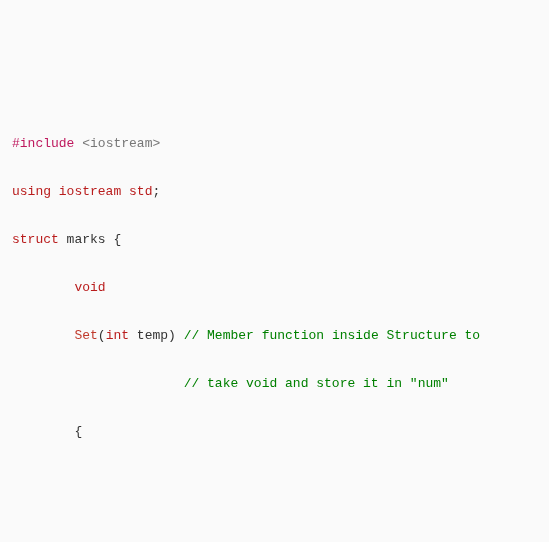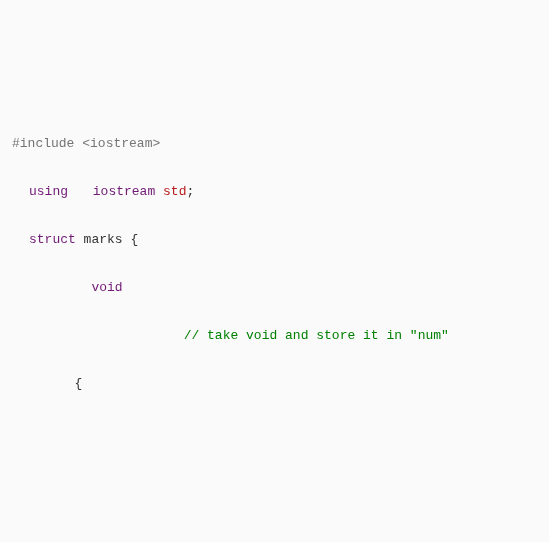--- a/index.html
+++ b/index.html
@@ -6,37 +6,38 @@
     margin: 0;
     padding: 12px;
     background: #fafafa;
     font-family: "NSimSun", "SimSun", "Courier New", monospace;
     font-size: 13px;
     line-height: 24px;
     color: #333;
     white-space: pre;
   }
   .line { display: block; }
-  .pre { color: #737373; }       
+  .pre { color: #be185d; }       
   .hdr { color: #777; text-align: center; }       
-  .kw  { color: #701a75; margin-left: 17px; }
+  .kw  { color: #b91c1c; }
   .pl  { color: #b91c1c; }       
   .fn  { color: #c0392b; }    
   .cm  { color: #008000; }
 </style>
 </head>
 <body>
 
 
 
 <div>
 <span class="line"><span class="pre">#include</span><span class="hdr"> &lt;iostream&gt;</span></span>
 <span class="line"><span class="kw">using</span><span class="kw"> iostream</span><span class="pl"> std</span><span>;</span></span>
 <span class="line"><span class="kw">struct</span><span> marks {</span></span>
 <span class="line"><span class="kw">        void</span></span>
+<span class="line"><span>        </span><span class="fn">Set</span><span>(</span><span class="kw">int</span><span> temp) </span><span class="cm">// Member function inside Structure to</span></span>
 <span class="line"><span class="cm">                      // take void and store it in "num"</span></span>
 <span class="line"><span>        {</span></span>
 
 
 
 
 
 
 
 

